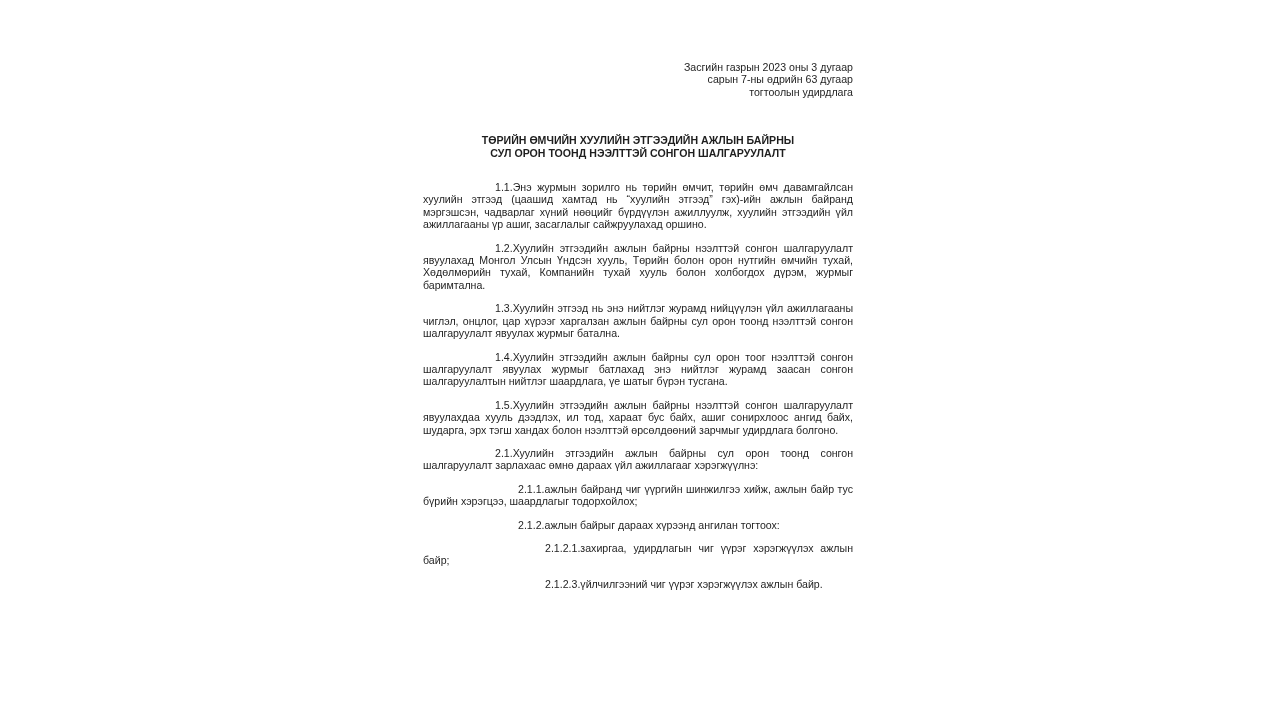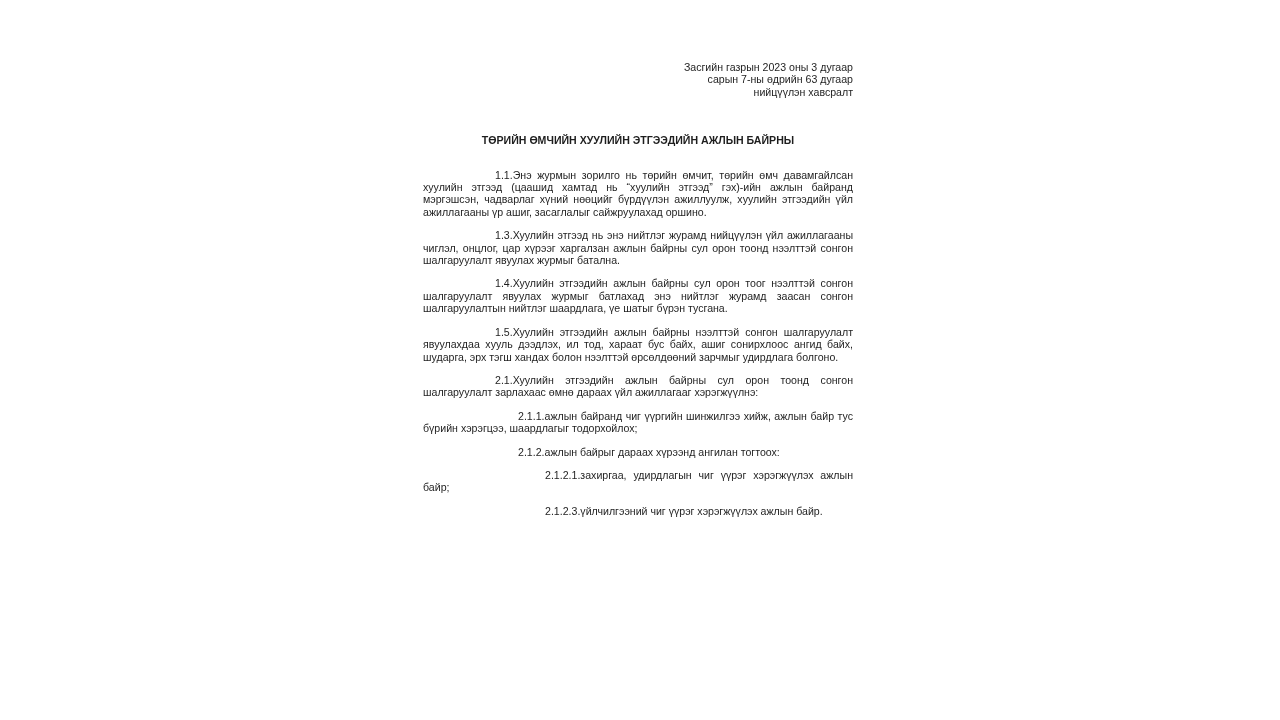--- a/index.html
+++ b/index.html
@@ -49,29 +49,31 @@
 </style>
 </head>
 <body>
 
 <div class="canvas">
   <div class="doc">
 
     <div class="annotation">
       <div>Засгийн газрын 2023 оны 3 дугаар</div>
       <div>сарын 7-ны өдрийн 63 дугаар</div>
-      <div>нийцүүлэн хавсралт</div>
+      <div>тогтоолын удирдлага</div>
     </div>
 
     <div class="doc-title">
       <div>ТӨРИЙН ӨМЧИЙН ХУУЛИЙН ЭТГЭЭДИЙН АЖЛЫН БАЙРНЫ</div>
+      <div>СУЛ ОРОН ТООНД НЭЭЛТТЭЙ СОНГОН ШАЛГАРУУЛАЛТ</div>
     </div>
 
 
     <p class="para lvl2">1.1.Энэ журмын зорилго нь төрийн өмчит, төрийн өмч давамгайлсан хуулийн этгээд (цаашид хамтад нь “хуулийн этгээд” гэх)-ийн ажлын байранд мэргэшсэн, чадварлаг хүний нөөцийг бүрдүүлэн ажиллуулж, хуулийн этгээдийн үйл ажиллагааны үр ашиг, засаглалыг сайжруулахад оршино.</p>
+    <p class="para lvl2">1.2.Хуулийн этгээдийн ажлын байрны нээлттэй сонгон шалгаруулалт явуулахад Монгол Улсын Үндсэн хууль, Төрийн болон орон нутгийн өмчийн тухай, Хөдөлмөрийн тухай, Компанийн тухай хууль болон холбогдох дүрэм, журмыг баримтална.</p>
     <p class="para lvl2">1.3.Хуулийн этгээд нь энэ нийтлэг журамд нийцүүлэн үйл ажиллагааны чиглэл, онцлог, цар хүрээг харгалзан ажлын байрны сул орон тоонд нээлттэй сонгон шалгаруулалт явуулах журмыг батална.</p>
     <p class="para lvl2">1.4.Хуулийн этгээдийн ажлын байрны сул орон тоог нээлттэй сонгон шалгаруулалт явуулах журмыг батлахад энэ нийтлэг журамд заасан сонгон шалгаруулалтын нийтлэг шаардлага, үе шатыг бүрэн тусгана.</p>
     <p class="para lvl2">1.5.Хуулийн этгээдийн ажлын байрны нээлттэй сонгон шалгаруулалт явуулахдаа хууль дээдлэх, ил тод, хараат бус байх, ашиг сонирхлоос ангид байх, шударга, эрх тэгш хандах болон нээлттэй өрсөлдөөний зарчмыг удирдлага болгоно.</p>
 
 
     <p class="para lvl2">2.1.Хуулийн этгээдийн ажлын байрны сул орон тоонд сонгон шалгаруулалт зарлахаас өмнө дараах үйл ажиллагааг хэрэгжүүлнэ:</p>
     <p class="para lvl3">2.1.1.ажлын байранд чиг үүргийн шинжилгээ хийж, ажлын байр тус бүрийн хэрэгцээ, шаардлагыг тодорхойлох;</p>
     <p class="para lvl3">2.1.2.ажлын байрыг дараах хүрээнд ангилан тогтоох:</p>
     <p class="para lvl4">2.1.2.1.захиргаа, удирдлагын чиг үүрэг хэрэгжүүлэх ажлын байр;</p>
     <p class="para lvl4">2.1.2.3.үйлчилгээний чиг үүрэг хэрэгжүүлэх ажлын байр.</p>

